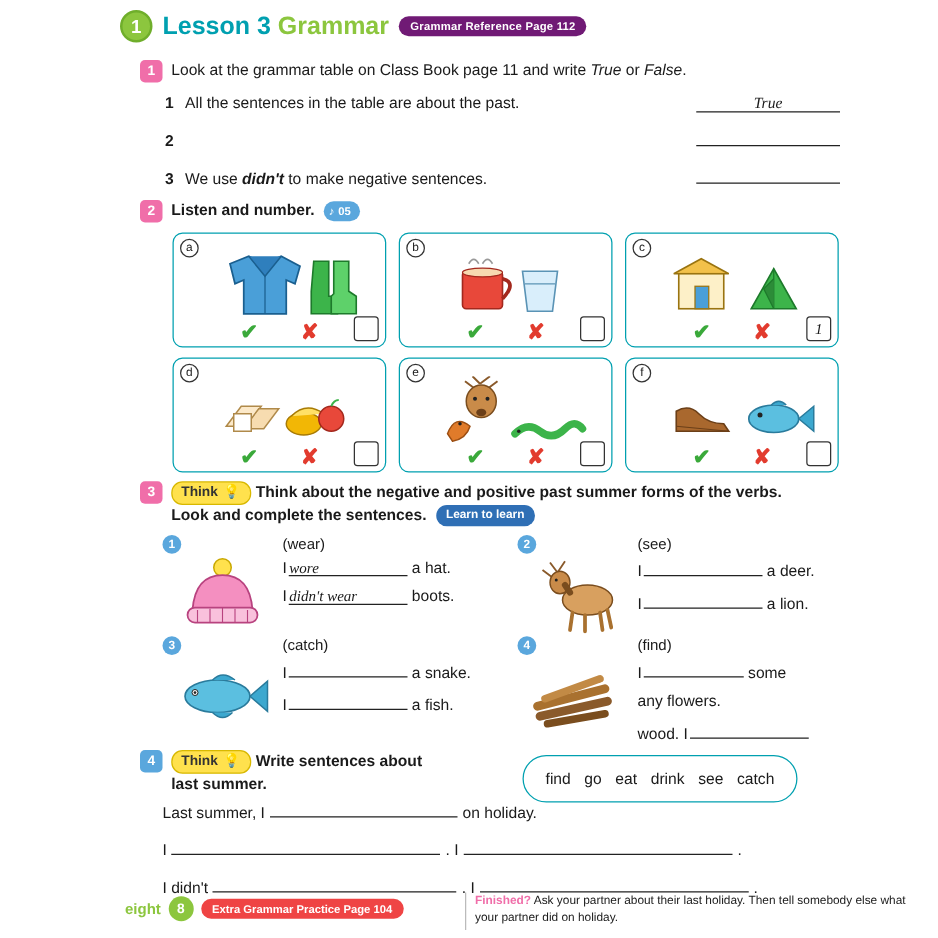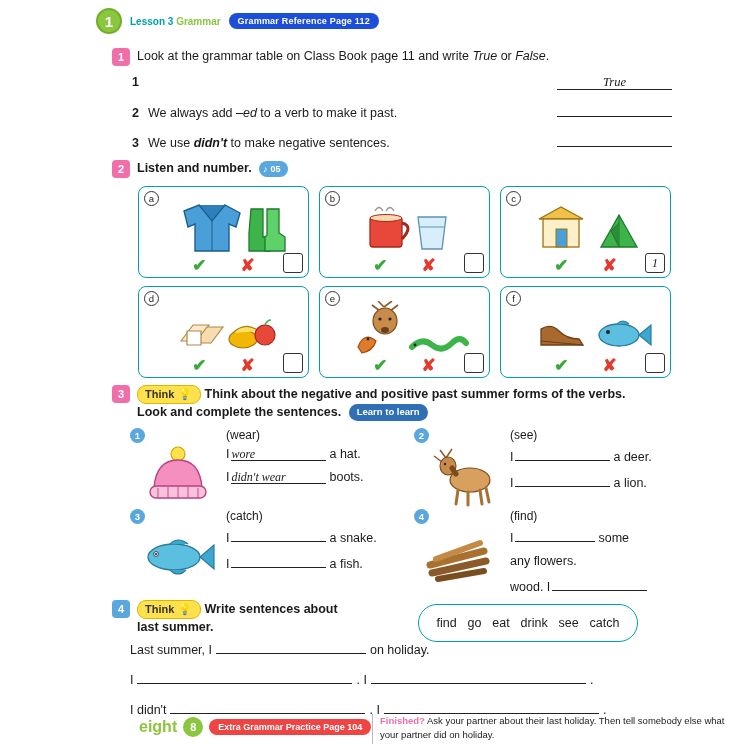--- a/index.html
+++ b/index.html
@@ -16,25 +16,25 @@
   .page { position:relative; width:750px; height:750px; }
 
   
   .header { position:absolute; left:96px; top:8px; display:flex; align-items:center; gap:8px; }
   .unit-circle {
     width:26px; height:26px; border-radius:50%;
     background:#8cc63e; color:#fff; font-weight:bold; font-size:15px;
     display:flex; align-items:center; justify-content:center;
     border:2px solid #6fae2b;
   }
-  .lesson-title { font-size:10px; color:#00a0b0; font-weight:bold; }
+  .lesson-title { font-size:20px; color:#00a0b0; font-weight:bold; }
   .lesson-title .num { color:#00a0b0; }
   .grammar-word { color:#8cc63e; font-weight:bold; }
   .ref-pill {
-    background:#1d4ed8; color:#fff; font-size:9px; font-weight:bold;
+    background:#701a75; color:#fff; font-size:9px; font-weight:bold;
     padding:3px 9px; border-radius:9px; letter-spacing:.2px;
   }
 
   
   .ex-num {
     width:18px; height:18px; border-radius:4px;
     background:#f06ea9; color:#fff;
     font-size:11px; font-weight:bold;
     display:flex; align-items:center; justify-content:center;
     flex:0 0 auto;
@@ -138,21 +138,21 @@
     position:absolute; left:418px; top:604px;
     width:220px; height:38px; border:1.5px solid #00a0b0; border-radius:19px;
     display:flex; align-items:center; justify-content:space-around;
     font-size:12.5px; padding:0 12px;
   }
   .lines4 { position:absolute; left:130px; top:640px; width:520px; font-size:12.5px; }
   .line4 { display:flex; align-items:baseline; margin-bottom:13px; white-space:nowrap;text-align:center; }
 
   
   .footer-left { position:absolute; left:100px; bottom:13px; display:flex; align-items:center; gap:6px; }
-  .page-word { font-size:16px; color:#8cc63e; font-weight:bold;margin-left:39px; }
+  .page-word { font-size:12px; color:#8cc63e; font-weight:bold; }
   .page-circle {
     width:20px; height:20px; border-radius:50%; background:#8cc63e; color:#fff;
     font-size:11px; font-weight:bold; display:flex; align-items:center; justify-content:center;
   }
   .extra-pill {
     background:#ef4444; color:#fff; font-size:9px; font-weight:bold;
     padding:3px 9px; border-radius:9px;
   }
   .footer-right { position:absolute; left:380px; bottom:8px; width:360px; font-size:9.5px; line-height:1.45;margin-top:28px; }
   .finished { color:#f06ea9; font-weight:bold; }
@@ -175,26 +175,26 @@
   <div id="ex1">
     <div class="ex-head">
       <div class="ex-num">1</div>
       <div class="ex-text">
         <span>Look at the grammar table on Class Book page 11 and write </span><span class="ital">True</span><span> or </span><span class="ital">False</span><span>.</span>
       </div>
     </div>
     <div class="q-list">
       <div class="q-row">
         <div class="q-no">1</div>
+        <div class="q-text">All the sentences in the table are about the past.</div>
         <div class="spacer"></div>
         <div class="answer-line">True</div>
       </div>
       <div class="q-row">
         <div class="q-no">2</div>
-        <div class="q-text">We always add <span class="ital">–ed</span> to a verb to make it past.</div>
         <div class="spacer"></div>
         <div class="answer-line"></div>
       </div>
       <div class="q-row">
         <div class="q-no">3</div>
         <div class="q-text">We use <span class="ital bold">didn't</span> to make negative sentences.</div>
         <div class="spacer"></div>
         <div class="answer-line"></div>
       </div>
     </div>

